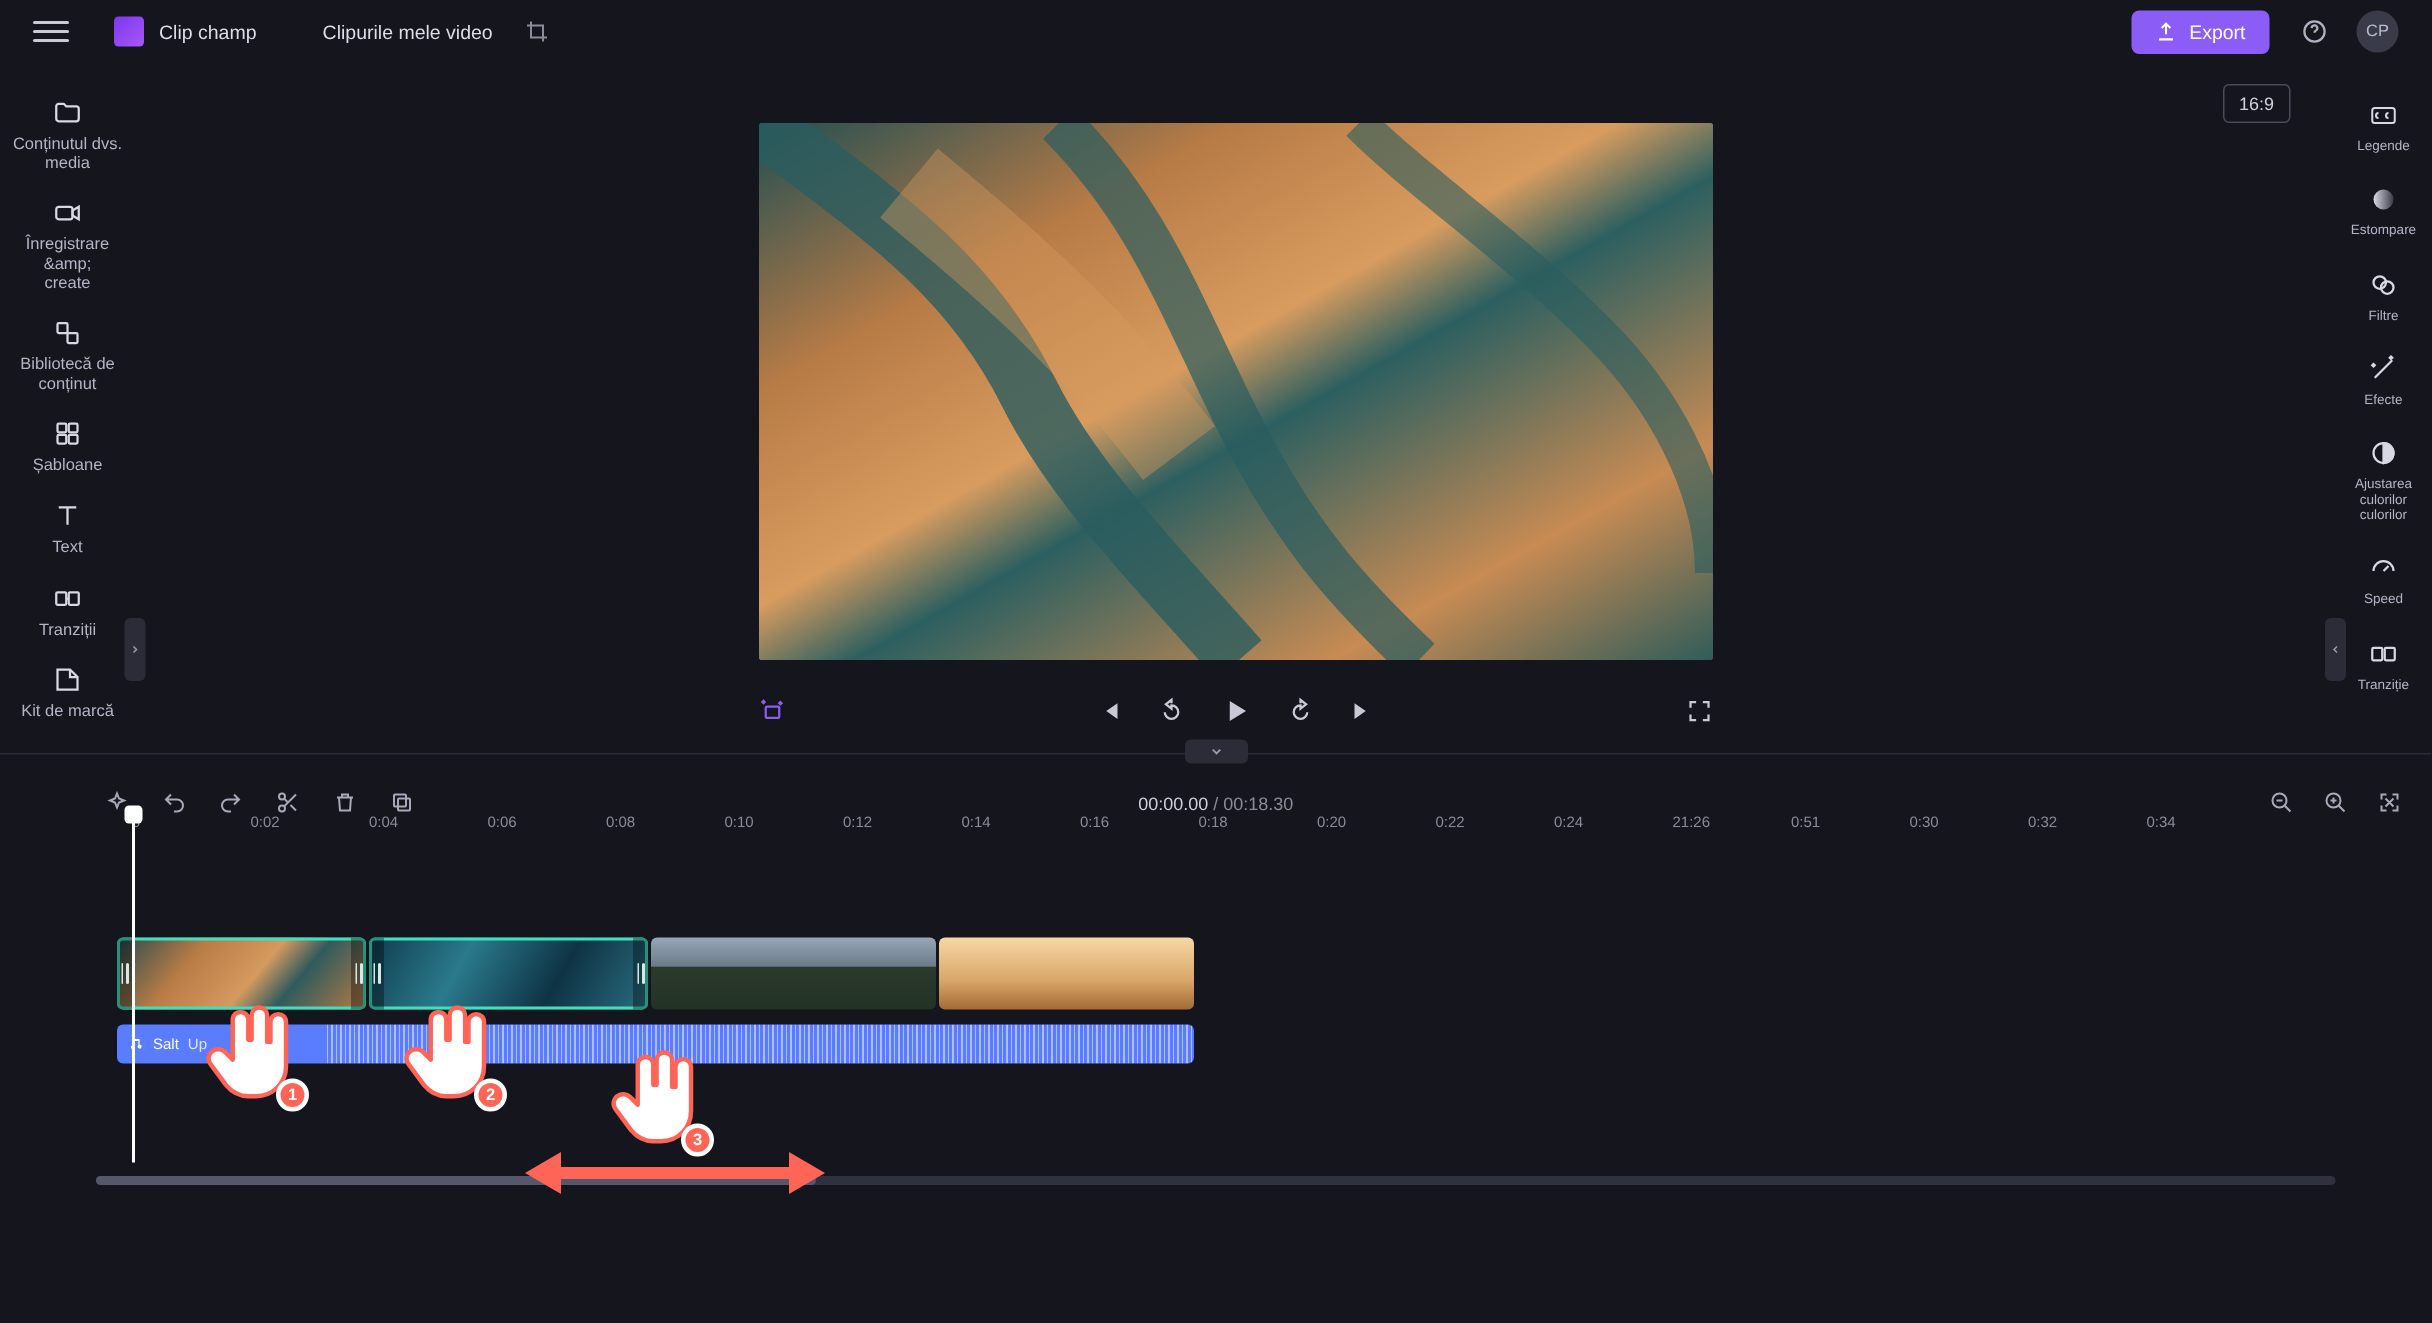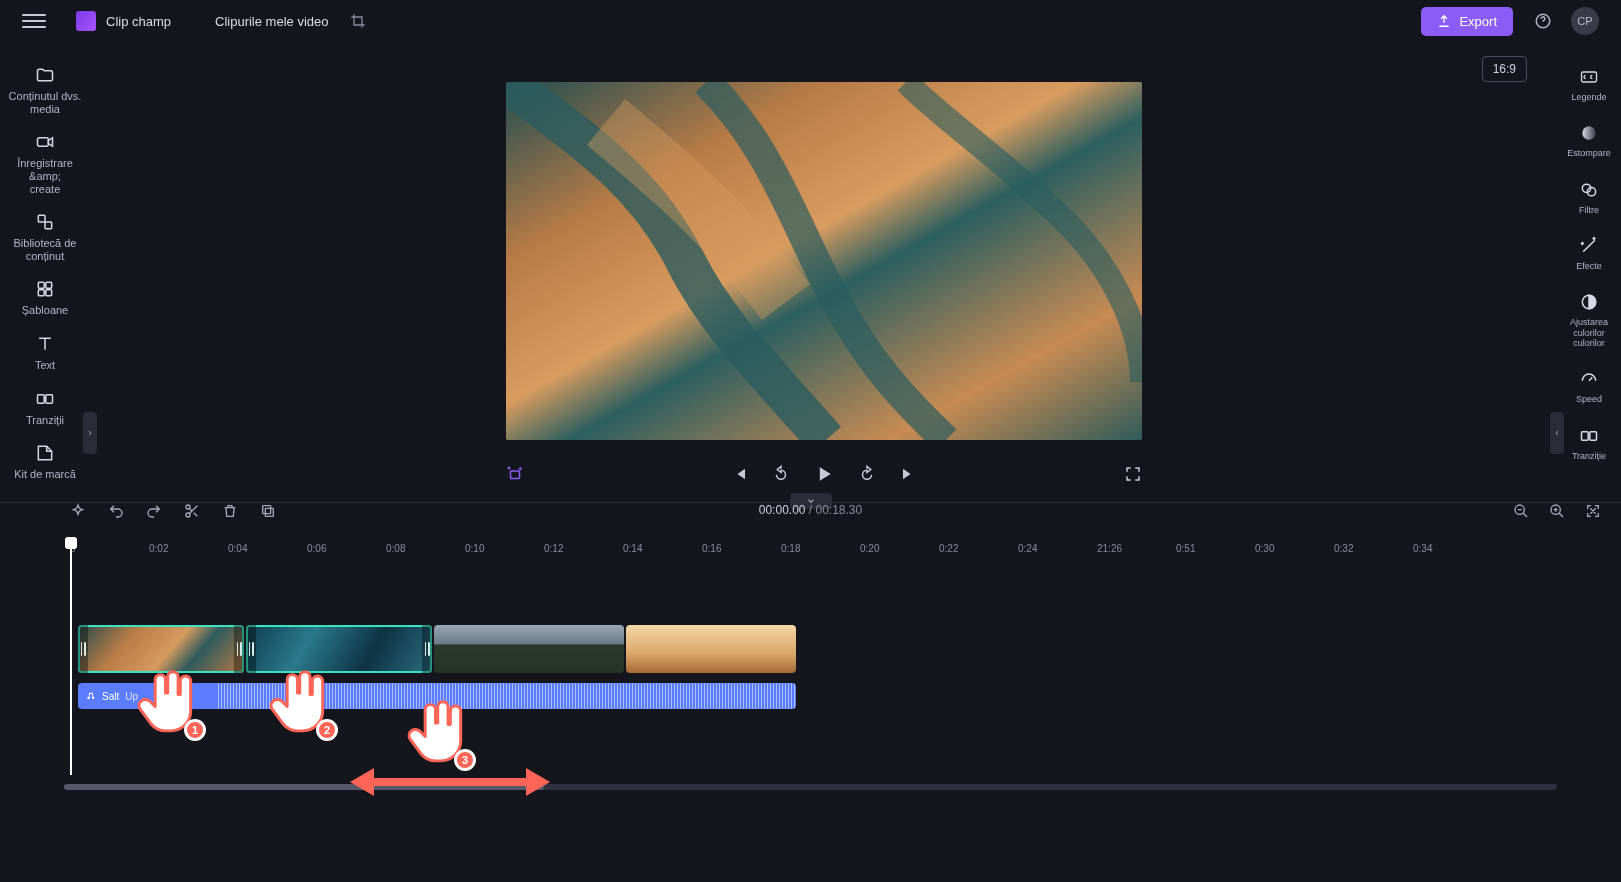--- a/index.html
+++ b/index.html
@@ -59,27 +59,27 @@
   .rightbar{width:64px;display:flex;flex-direction:column;align-items:center;padding-top:14px;position:relative}
   .ritem{width:60px;display:flex;flex-direction:column;align-items:center;text-align:center;padding:10px 2px;cursor:pointer;color:#c0c1d1}
   .ritem .ico{height:22px;display:flex;align-items:center;justify-content:center;margin-bottom:4px;color:#d7d8e3}
   .ritem .lbl{font-size:9px;line-height:1.15;color:#b3b4c6}
   .rightpull{position:absolute;left:-7px;top:370px;width:14px;height:42px;background:#2b2c38;border-radius:4px;display:flex;align-items:center;justify-content:center;color:#9a9bad;font-size:10px;cursor:pointer}
 
   
   .timeline{height:296px;border-top:1px solid var(--divider);display:flex;flex-direction:column;position:relative}
   .tl-collapse{position:absolute;top:-10px;left:50%;transform:translateX(-50%);width:42px;height:16px;background:#2b2c38;border-radius:4px;display:flex;align-items:center;justify-content:center;color:#9a9bad;font-size:11px;cursor:pointer}
 
-  .tl-toolbar{height:40px;display:flex;align-items:flex-start;padding:0 20px 0 70px;gap:22px;position:relative}
+  .tl-toolbar{height:40px;display:flex;align-items:flex-end;padding:0 20px 0 70px;gap:22px;position:relative}
   .tl-toolbar .ctrl{color:#a7a8ba}
   .tl-time{position:absolute;left:50%;transform:translateX(-50%);font-size:12px;color:#cfd0de}
   .tl-time .dur{color:#8a8b9b}
   .tl-zoom{margin-left:auto;display:flex;gap:20px}
 
-  .ruler{height:22px;display:flex;position:relative;margin-left:70px}
+  .ruler{height:22px;display:flex;position:relative;margin-left:88px}
   .playhead{position:absolute;left:0;top:-4px;bottom:-210px;width:2px;background:#fff;z-index:3}
   .playhead::before{content:"";position:absolute;top:-2px;left:-5px;width:12px;height:12px;background:#fff;border-radius:3px}
   .tick{width:79px;font-size:10px;color:#8a8b9b;flex-shrink:0}
 
   .tracks{flex:1;position:relative;margin-left:78px;overflow:hidden}
   .clips-row{position:absolute;top:60px;height:48px;display:flex;gap:2px}
   .clip{height:48px;border-radius:4px;overflow:hidden;position:relative;cursor:pointer}
   .clip.sel{outline:2px solid var(--sel);outline-offset:-2px}
   .clip .handle{position:absolute;top:0;bottom:0;width:10px;background:rgba(0,0,0,.35);display:flex;align-items:center;justify-content:center;gap:2px}
   .clip .handle.left{left:0}

